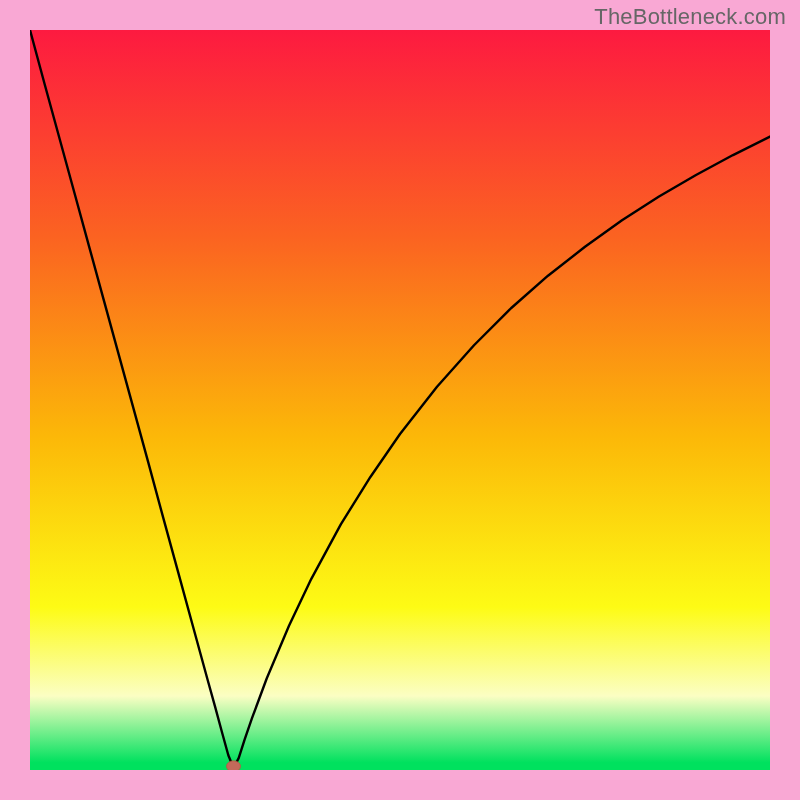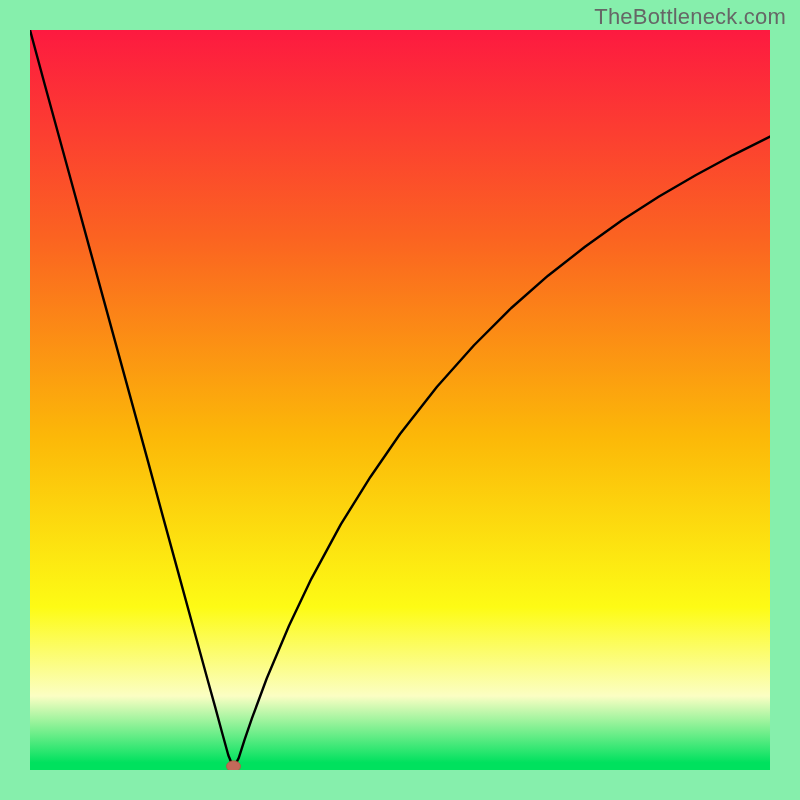--- a/index.html
+++ b/index.html
@@ -8,21 +8,21 @@
     width: 800px;
     height: 800px;
     overflow: hidden;
     background: #000;
     font-family: Arial, Helvetica, sans-serif;
   }
   .frame {
     position: relative;
     width: 800px;
     height: 800px;
-    background: #86efac;
+    background: #f9a8d4;
   }
   .plot-area {
     position: absolute;
     left: 30px;
     top: 30px;
     width: 740px;
     height: 740px;
   }
   .watermark {
     position: absolute;

